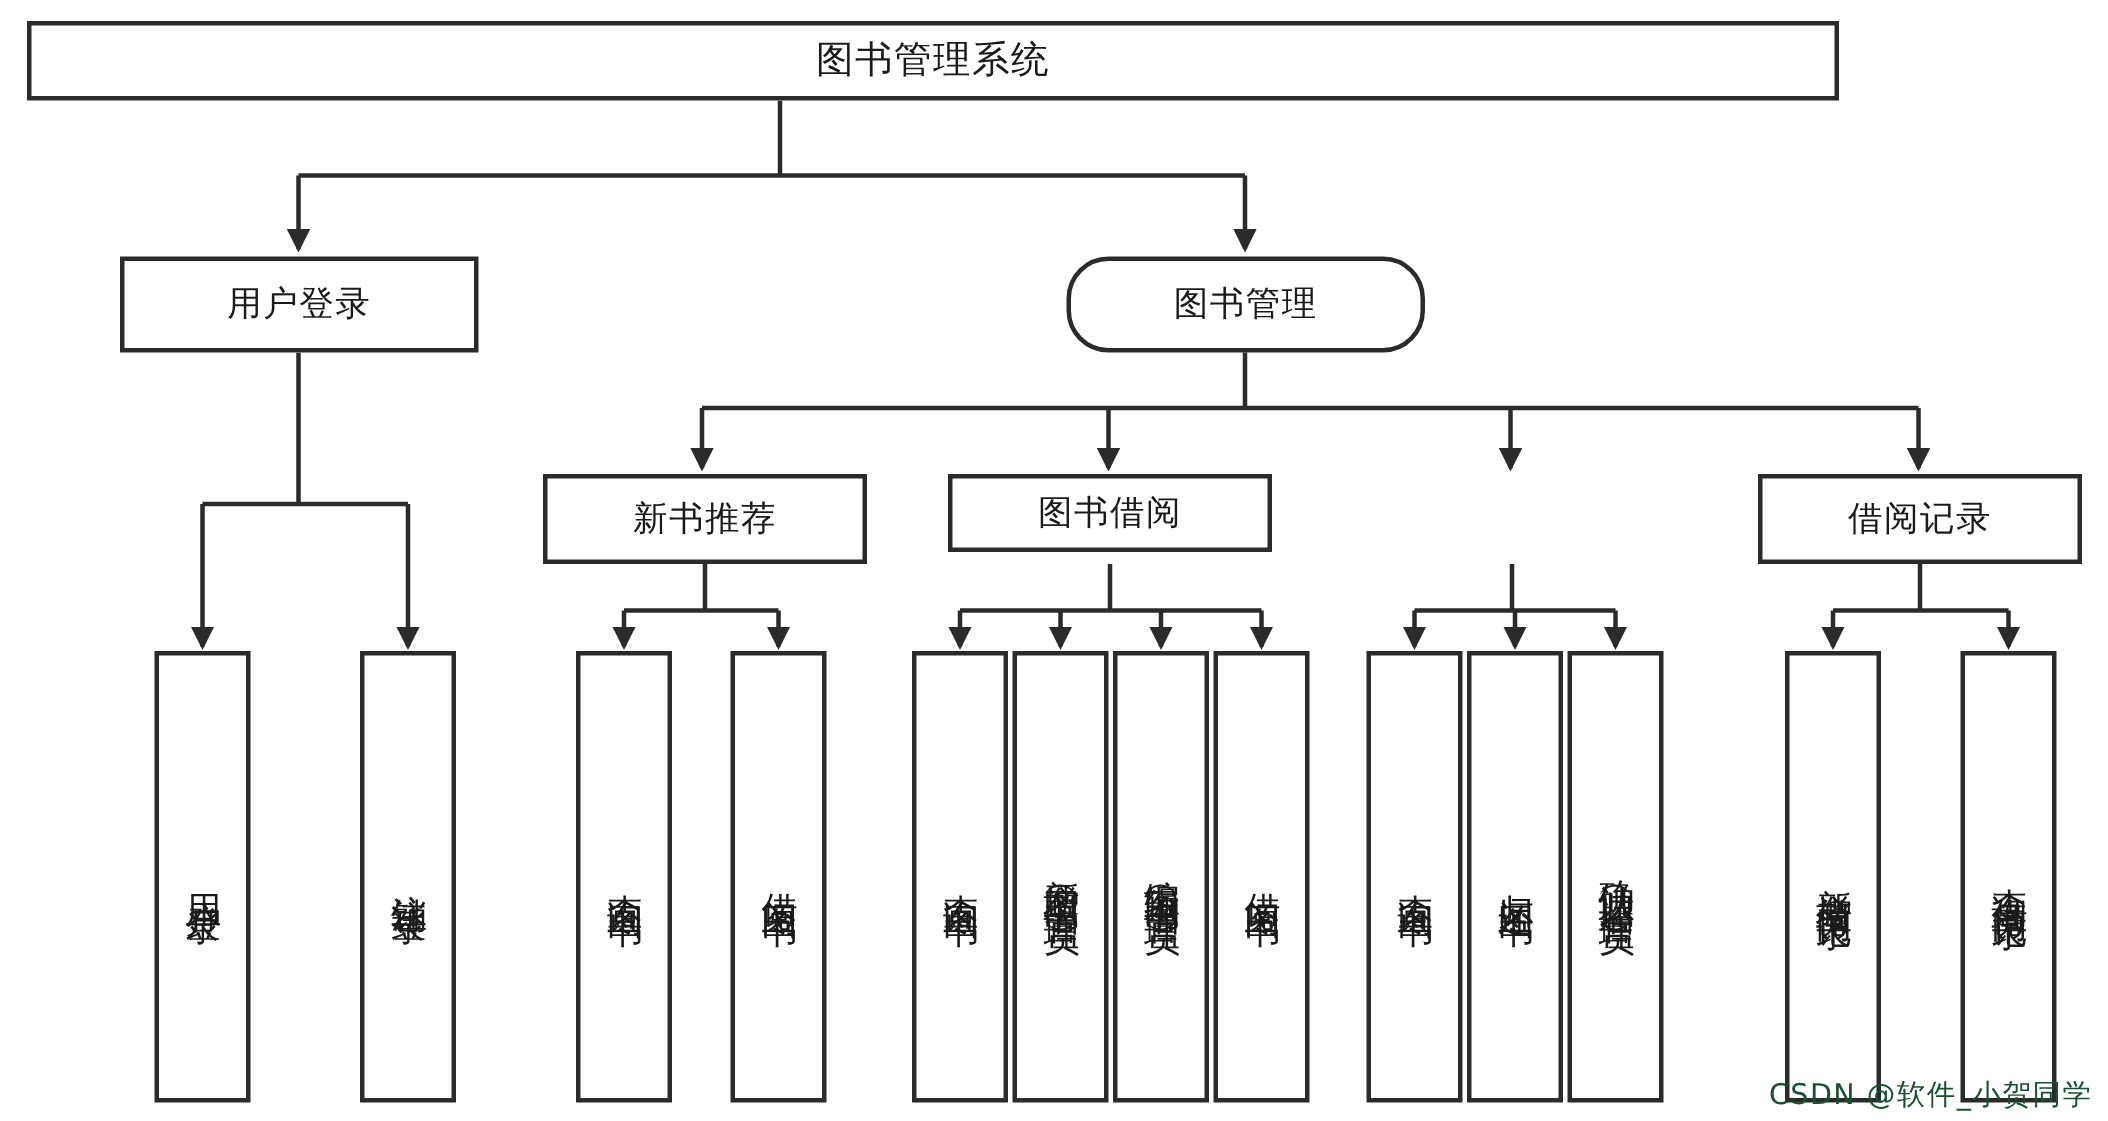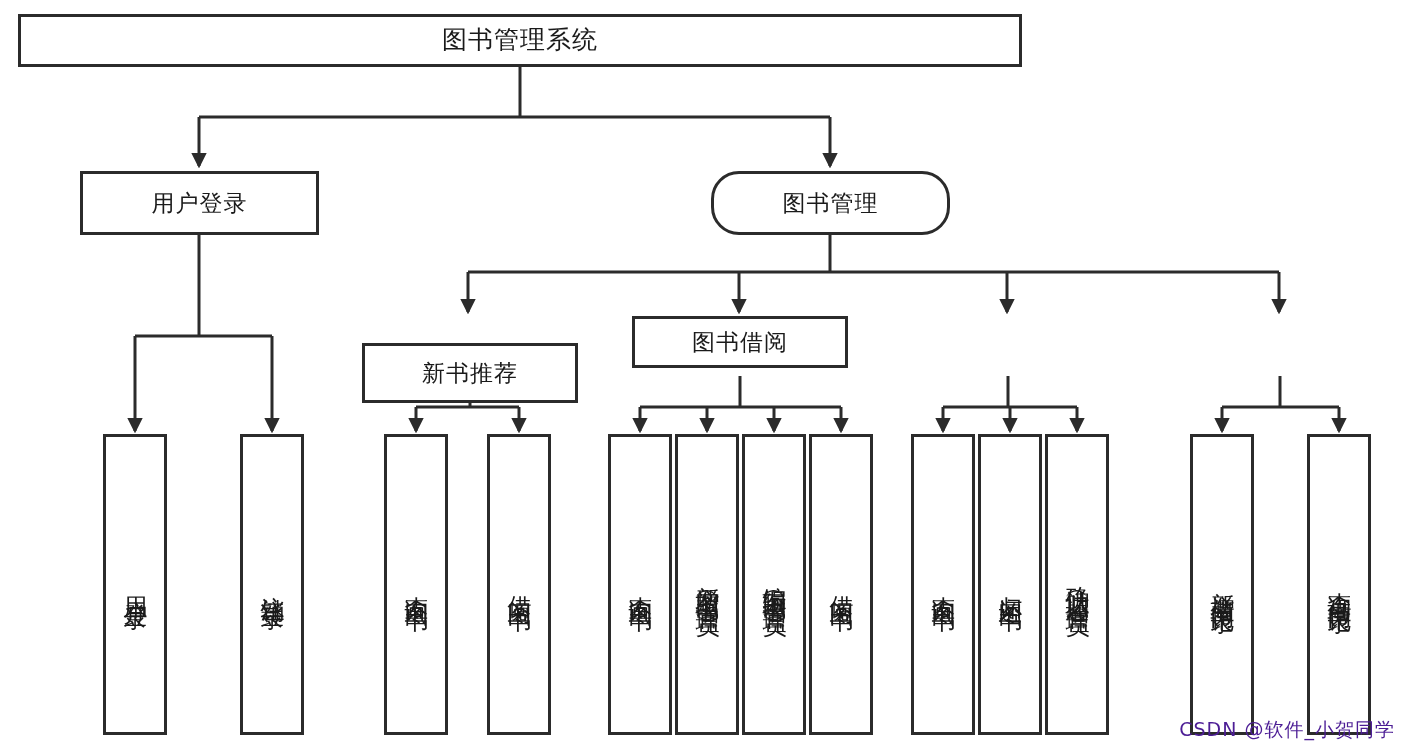--- a/index.html
+++ b/index.html
@@ -40,21 +40,21 @@
     letter-spacing:4px;
     white-space:nowrap;
     max-height:290px;
   }
   .node.root .lbl{font-size:25px;}
   .watermark{
     position:absolute;
     right:10px;
     bottom:4px;
     font-size:19px;
-    color:#4c1d95;
+    color:#14532d;
     letter-spacing:1px;
     white-space:nowrap;
   }
 </style>
 </head>
 <body>
 
 <div id="stage">
 
   <svg class="wires" viewBox="0 0 1405 747">
@@ -100,36 +100,39 @@
       <path d="M 1010 407 L 1010 431" marker-end="url(#arrow)"></path>
       <path d="M 1077 407 L 1077 431" marker-end="url(#arrow)"></path>
 
       <path d="M 1280 376 L 1280 407"></path>
       <path d="M 1222 407 L 1339 407"></path>
       <path d="M 1222 407 L 1222 431" marker-end="url(#arrow)"></path>
       <path d="M 1339 407 L 1339 431" marker-end="url(#arrow)"></path>
     </g>
   </svg>
 
-  <div class="node root" style="left:18px;top:14px;width:1004px;height:53px;">
+  <div class="node root" style="left:18px;top:14px;width:1208px;height:53px;">
     <span class="lbl">图书管理系统</span>
   </div>
 
   <div class="node" style="left:80px;top:171px;width:239px;height:64px;">
     <span class="lbl">用户登录</span>
   </div>
   <div class="node" style="left:711px;top:171px;width:239px;height:64px;border-radius:28px;">
     <span class="lbl">图书管理</span>
   </div>
 
-  <div class="node" style="left:362px;top:316px;width:216px;height:60px;margin-top:27px;">
+  <div class="node" style="left:362px;top:316px;width:216px;height:60px;">
     <span class="lbl">新书推荐</span>
   </div>
   <div class="node" style="left:632px;top:316px;width:216px;height:52px;">
     <span class="lbl">图书借阅</span>
+  </div>
+  <div class="node" style="left:1172px;top:316px;width:216px;height:60px;">
+    <span class="lbl">借阅记录</span>
   </div>
 
   <div class="node vert" style="left:103px;top:434px;width:64px;height:301px;">
     <span class="lbl">用户登录</span>
   </div>
   <div class="node vert" style="left:240px;top:434px;width:64px;height:301px;">
     <span class="lbl">注销登录</span>
   </div>
 
   <div class="node vert" style="left:384px;top:434px;width:64px;height:301px;">

